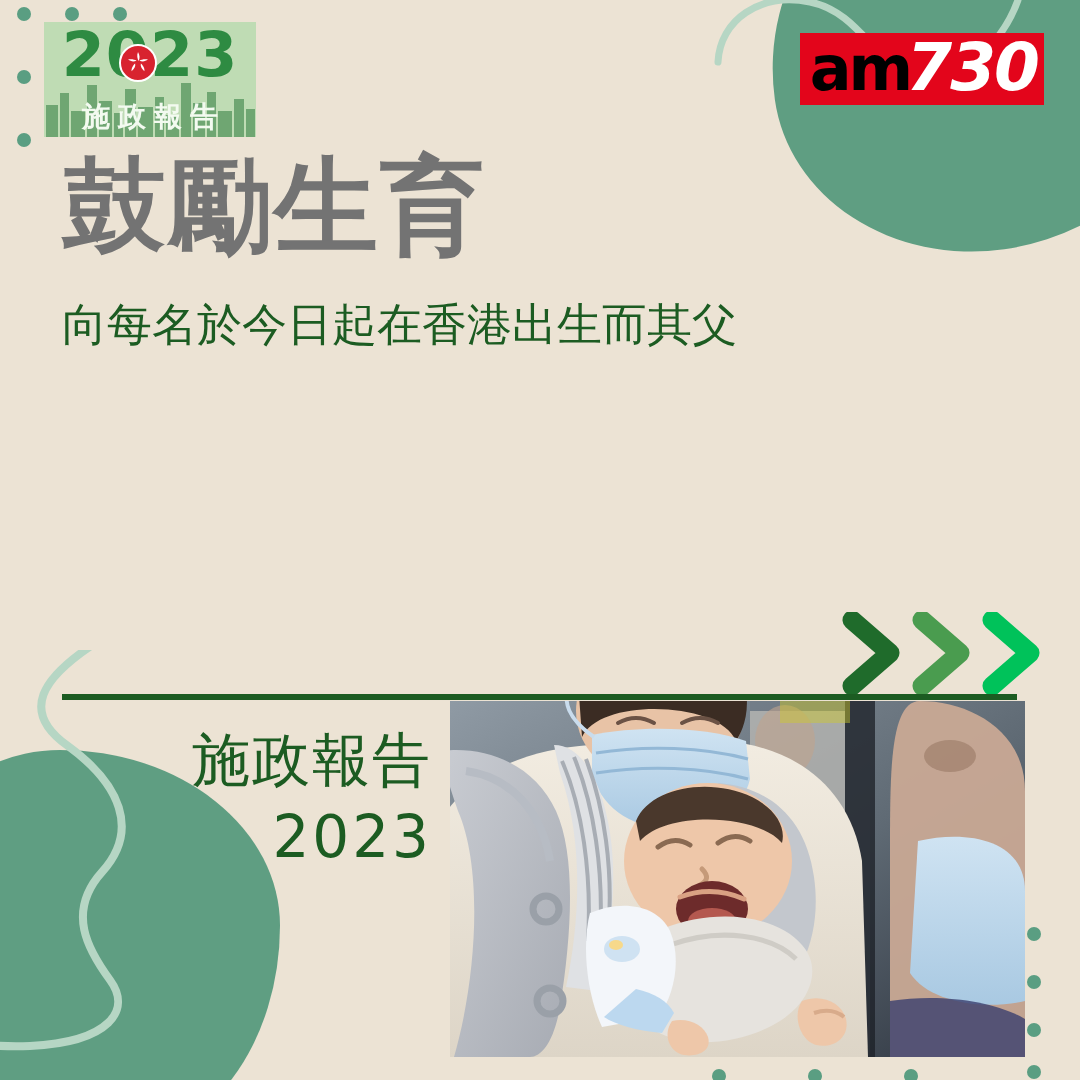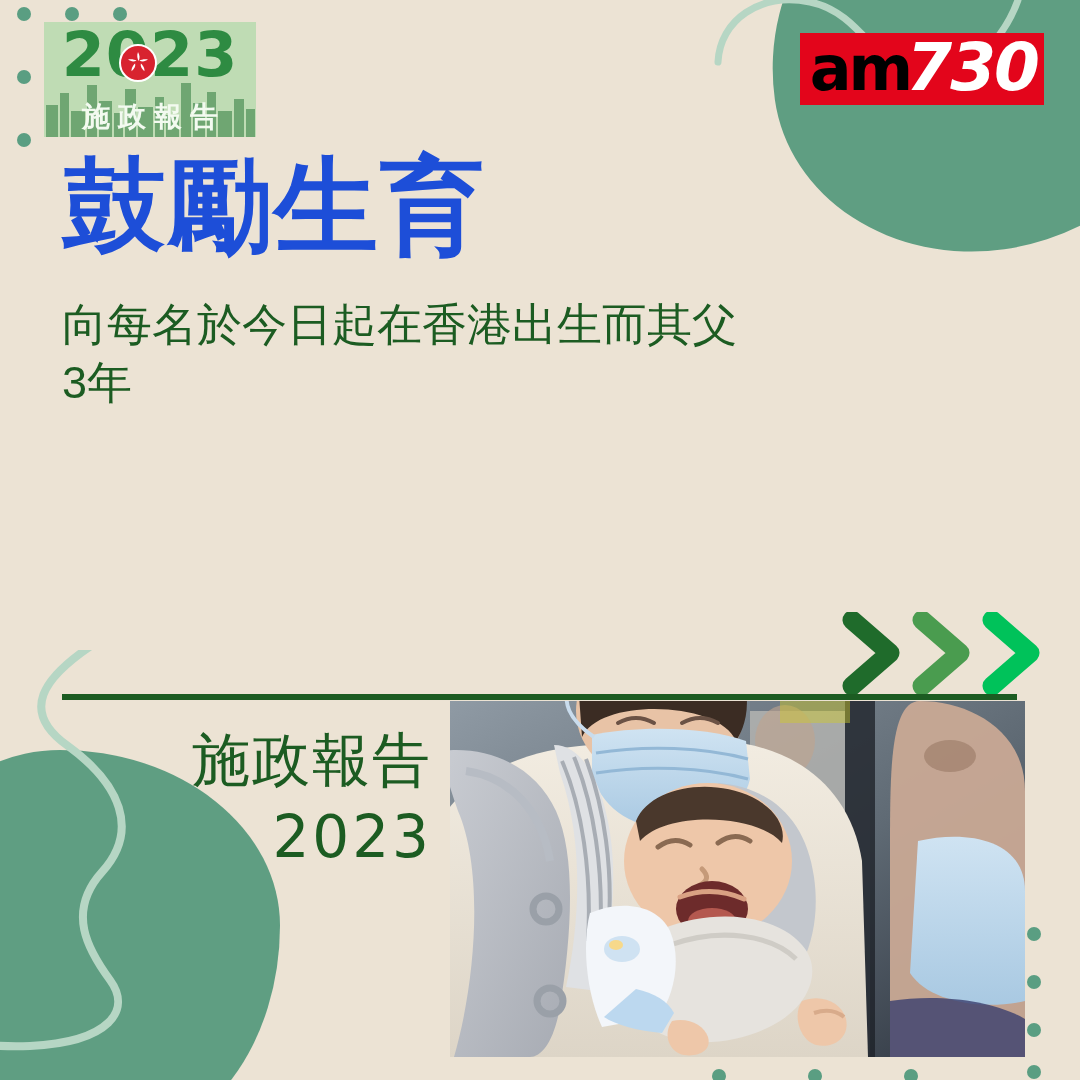--- a/index.html
+++ b/index.html
@@ -125,21 +125,21 @@
     margin-left: -4px;
   }
 
   
   .headline {
     position: absolute;
     left: 62px;
     top: 152px;
     font-size: 104px;
     font-weight: bold;
-    color: #1d4ed8;
+    color: #737373;
     line-height: 1.05;
     letter-spacing: 2px;
     white-space: nowrap;
   }
   .body-copy {
     position: absolute;
     left: 62px;
     top: 296px;
     width: 930px;
     font-size: 45px;
@@ -282,21 +282,20 @@
 
   <div class="am730">
     <span class="am">am</span>
       <span class="seventhreezero">730</span>
   </div>
 
   <div class="headline">鼓勵生育</div>
 
   <div class="body-copy">
     <span class="line">向每名於今日起在香港出生而其父</span>
-    <span class="line">3年</span>
   </div>
 
   <div class="chevrons">
     <svg width="62" height="82" viewBox="0 0 62 82">
       <path d="M10 8 L48 41 L10 74" fill="none" stroke="#1f6b2b" stroke-width="19" stroke-linecap="round" stroke-linejoin="round"></path>
     </svg>
     <svg width="62" height="82" viewBox="0 0 62 82">
       <path d="M10 8 L48 41 L10 74" fill="none" stroke="#4a9c4f" stroke-width="19" stroke-linecap="round" stroke-linejoin="round"></path>
     </svg>
     <svg width="62" height="82" viewBox="0 0 62 82">

